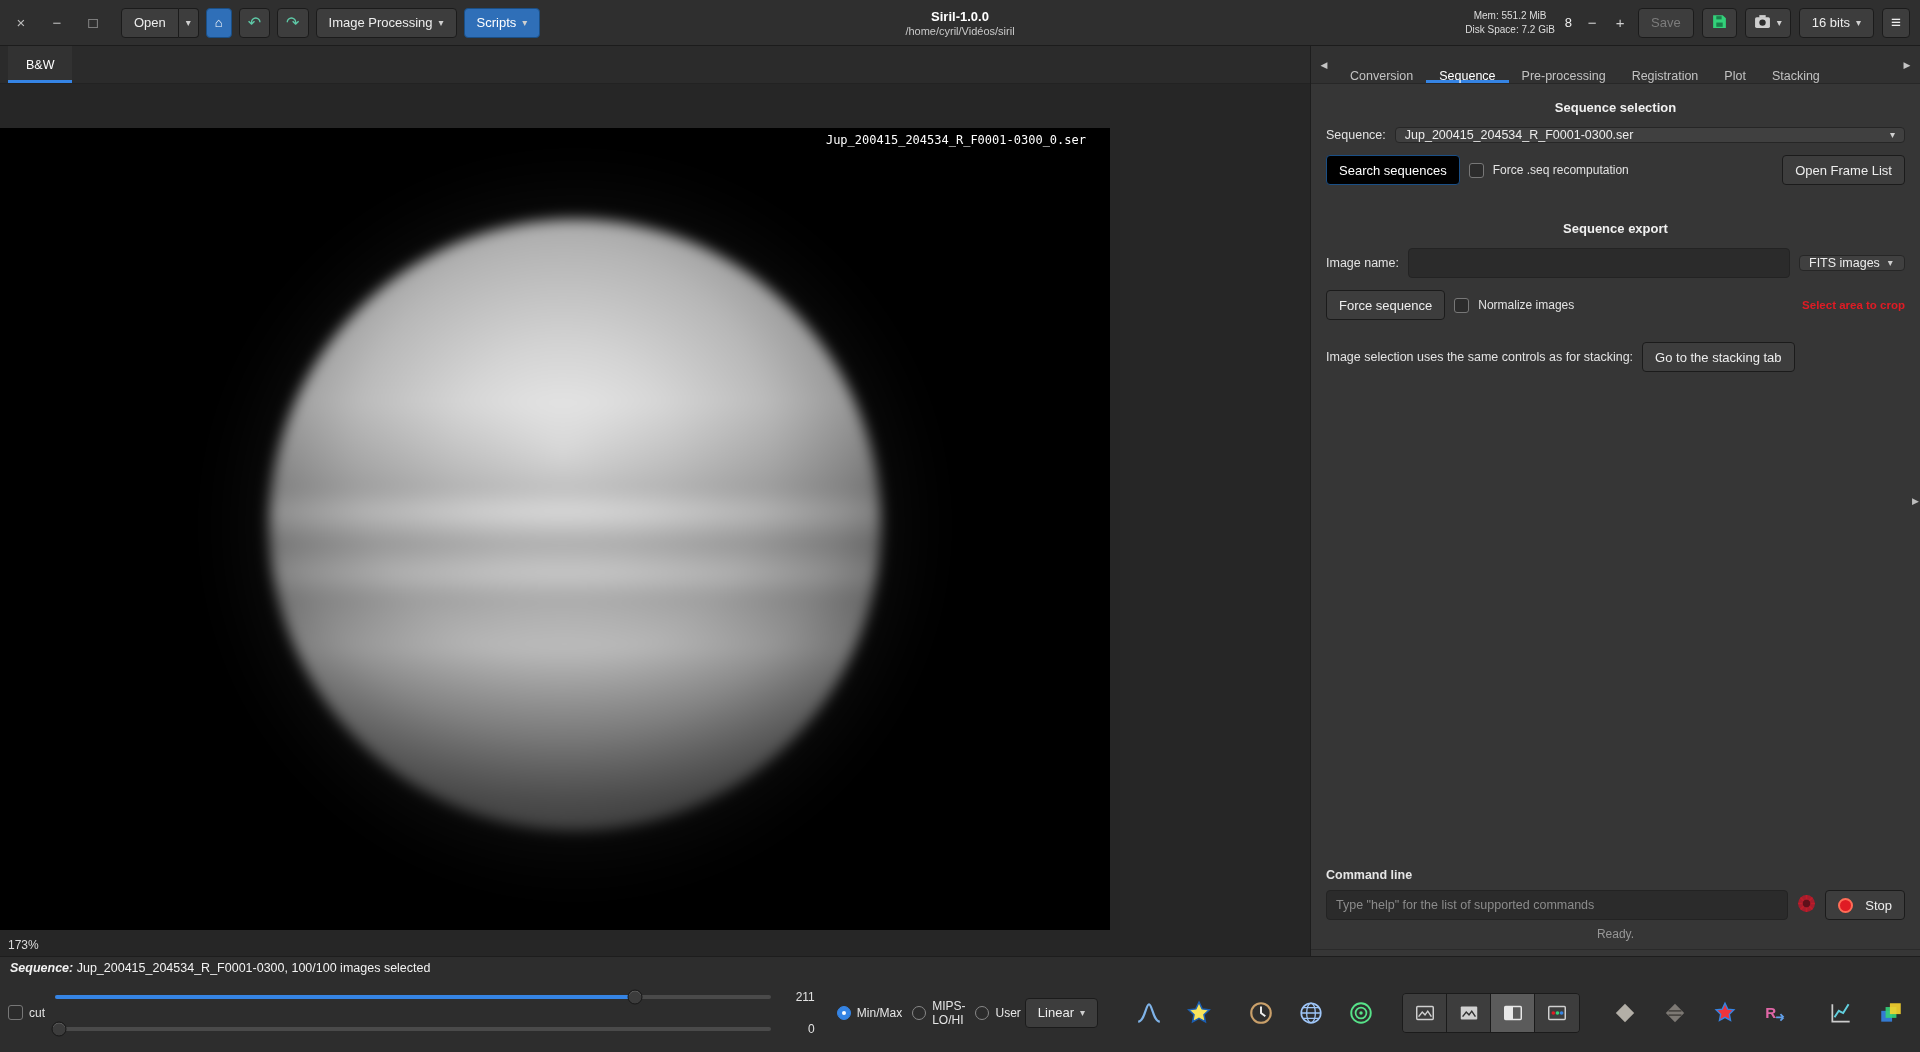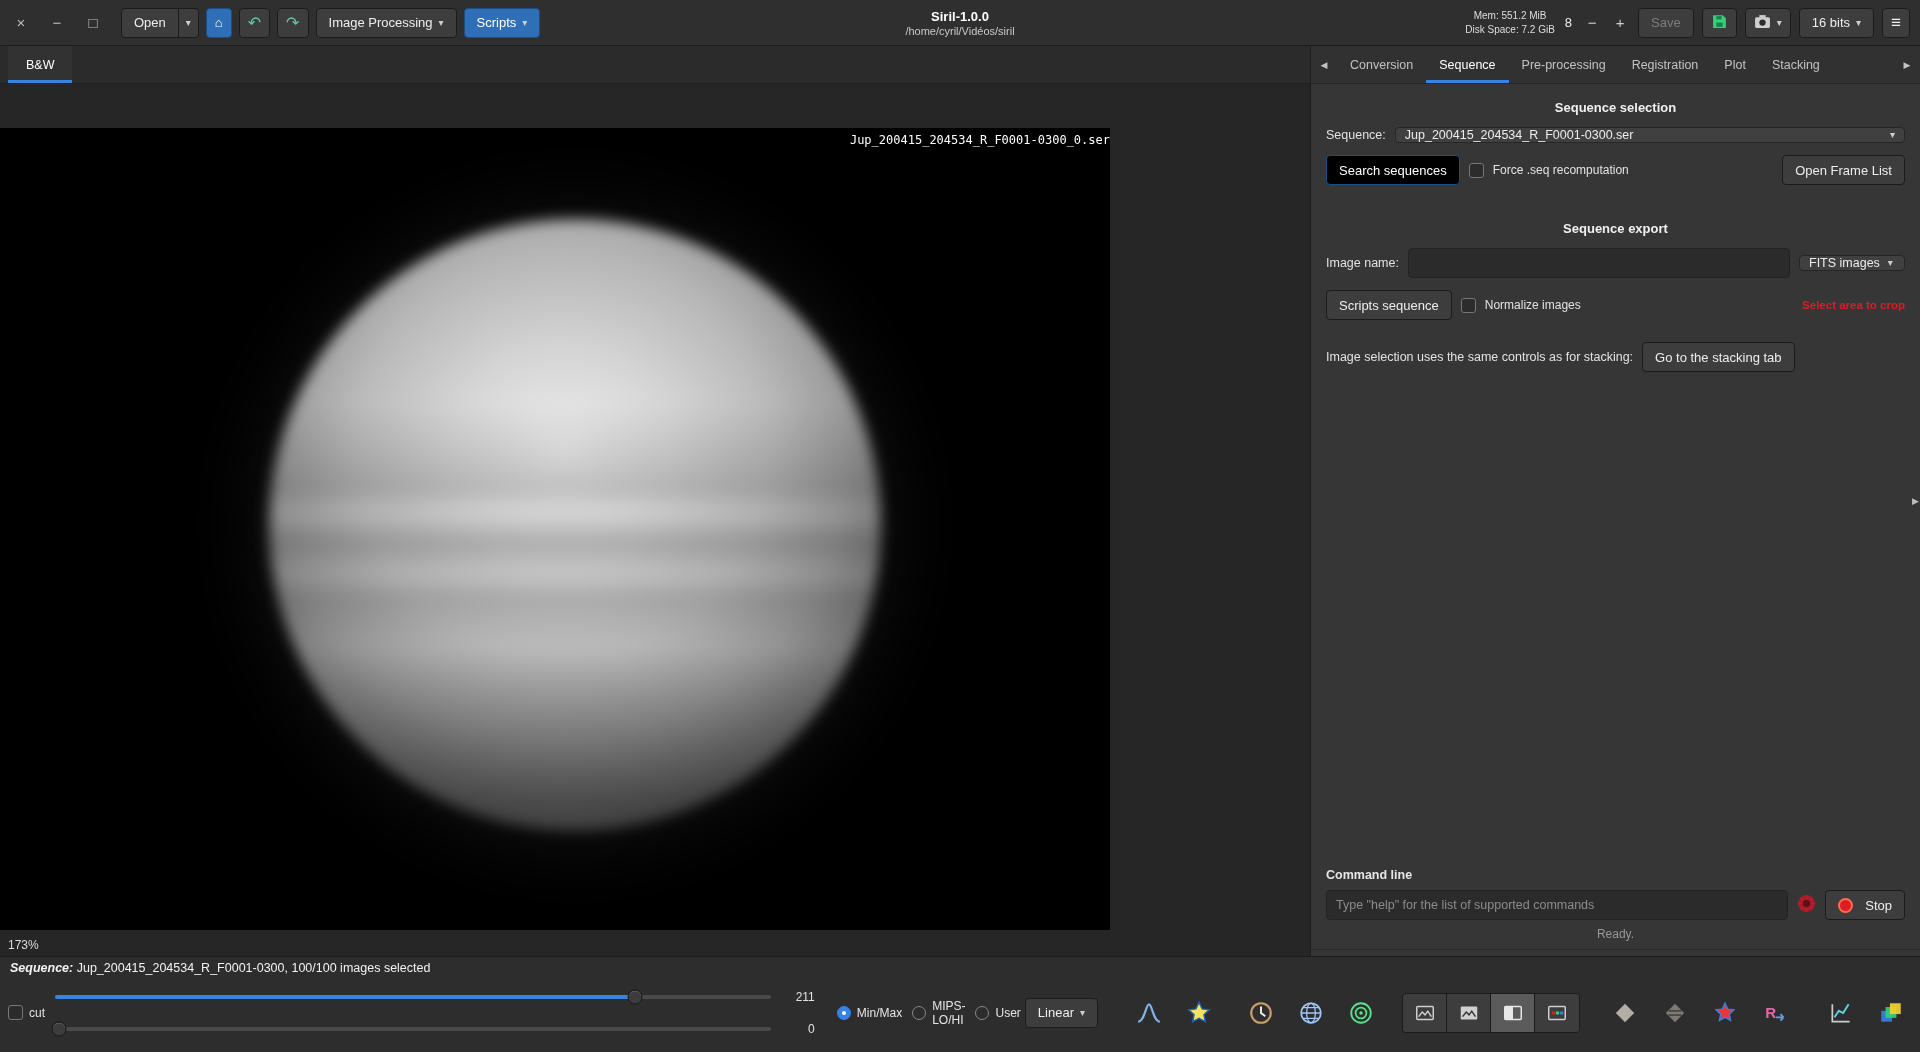--- a/index.html
+++ b/index.html
@@ -55,31 +55,31 @@
     background:
       linear-gradient(180deg, rgba(0,0,0,0.05) 0%, rgba(0,0,0,0) 30%, rgba(0,0,0,0.16) 44%,
         rgba(0,0,0,0.04) 48%, rgba(0,0,0,0.20) 53%, rgba(0,0,0,0.06) 58%, rgba(0,0,0,0.16) 62%,
         rgba(0,0,0,0.02) 70%, rgba(0,0,0,0.35) 95%),
       radial-gradient(circle at 48% 38%, #ececec 0%, #d6d6d6 22%, #bbbbbb 42%, #999999 58%,
         #707070 72%, #3d3d3d 86%, #101010 97%, #000 100%);
     filter: blur(7px);
     box-shadow: 0 0 70px 25px rgba(170,170,170,0.07);
   }
   .filename-overlay {
-    position:absolute; top:5px; right:0; color:#fff; font-family:"DejaVu Sans Mono", monospace;
+    position:absolute; top:5px; right:24px; color:#fff; font-family:"DejaVu Sans Mono", monospace;
     font-size:12px;
   }
   .zoom-label { position:absolute; left:8px; bottom:4px; font-size:12px; color:#dcdcdc; }
 
   
   .right-panel { width:610px; background:#363636; border-left:1px solid #1d1d1d; display:flex; flex-direction:column; }
   .rp-tabbar { height:38px; display:flex; align-items:stretch; background:#313131; border-bottom:1px solid #272727; }
   .rp-arrow { width:26px; display:flex; align-items:center; justify-content:center; color:#c4c4c4; font-size:9px; background:none; border:none; }
   .rp-arrow.right { margin-left:auto; }
-  .rp-tab { display:flex; align-items:center; padding:0 13px; color:#c2c2c2; font-size:12.5px; cursor:default; }
+  .rp-tab { display:flex; align-items:flex-end; padding:0 13px; color:#c2c2c2; font-size:12.5px; cursor:default; }
   .rp-tab.active { color:#fff; box-shadow: inset 0 -3px 0 #3584e4; }
   .panel-body { flex:1; display:flex; flex-direction:column; padding-bottom:6px; }
   .section-heading { text-align:center; font-weight:bold; font-size:13px; margin:16px 0 6px; color:#f0f0f0; }
   .row { display:flex; align-items:center; gap:9px; padding:6px 15px; }
   .lbl { font-size:12.5px; color:#e2e2e2; }
   .combo {
     flex:1; background:#404040; border:1px solid #262626; border-radius:4px; height:16px;
     display:flex; align-items:center; padding:0 9px; font-size:12.5px; color:#ececec;
   }
   .combo .caret { margin-left:auto; }
@@ -270,21 +270,21 @@
       <div class="row">
         <span class="lbl">Image name:</span>
         <input class="text-input" value="" style="">
         <div class="combo small">
           <span>FITS images</span>
           <span class="caret" style="margin-left:8px">▾</span>
         </div>
       </div>
 
       <div class="row">
-        <button class="btn">Scripts sequence</button>
+        <button class="btn">Force sequence</button>
         <span class="checkbox"></span>
         <span class="chk-label">Normalize images</span>
         <span class="crop-hint">Select area to crop</span>
       </div>
 
       <div class="row" style="margin-top:10px">
         <span class="note-text">Image selection uses the same controls as for stacking:</span>
         <button class="btn">Go to the stacking tab</button>
       </div>
 

